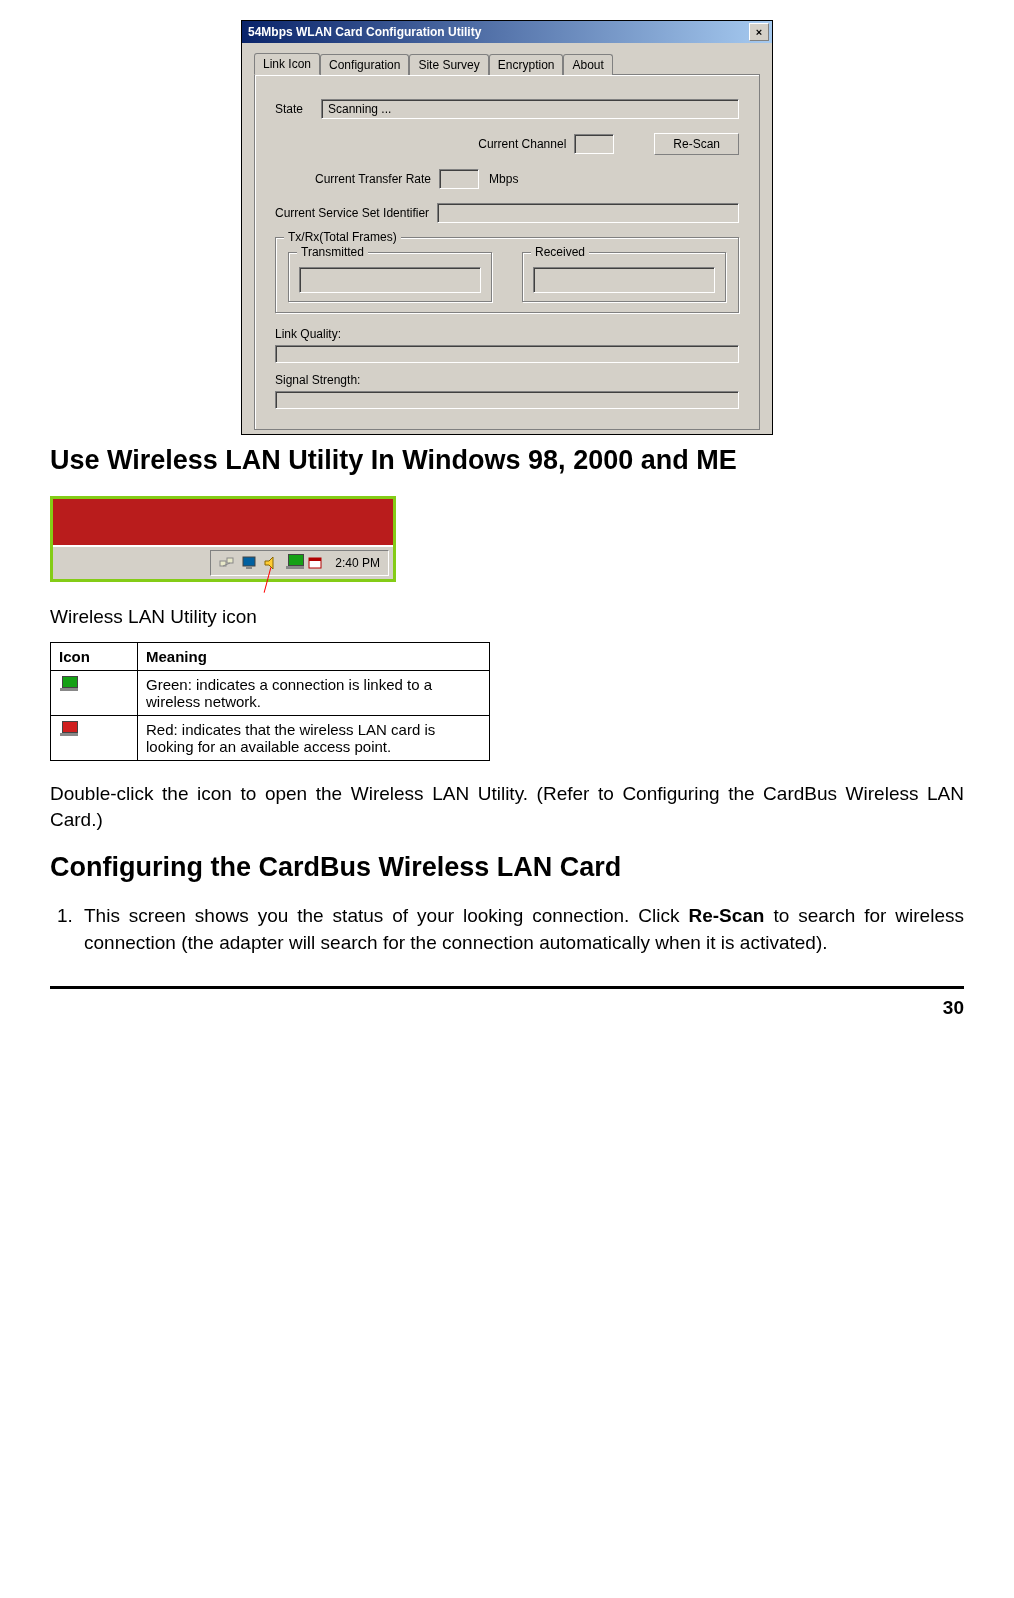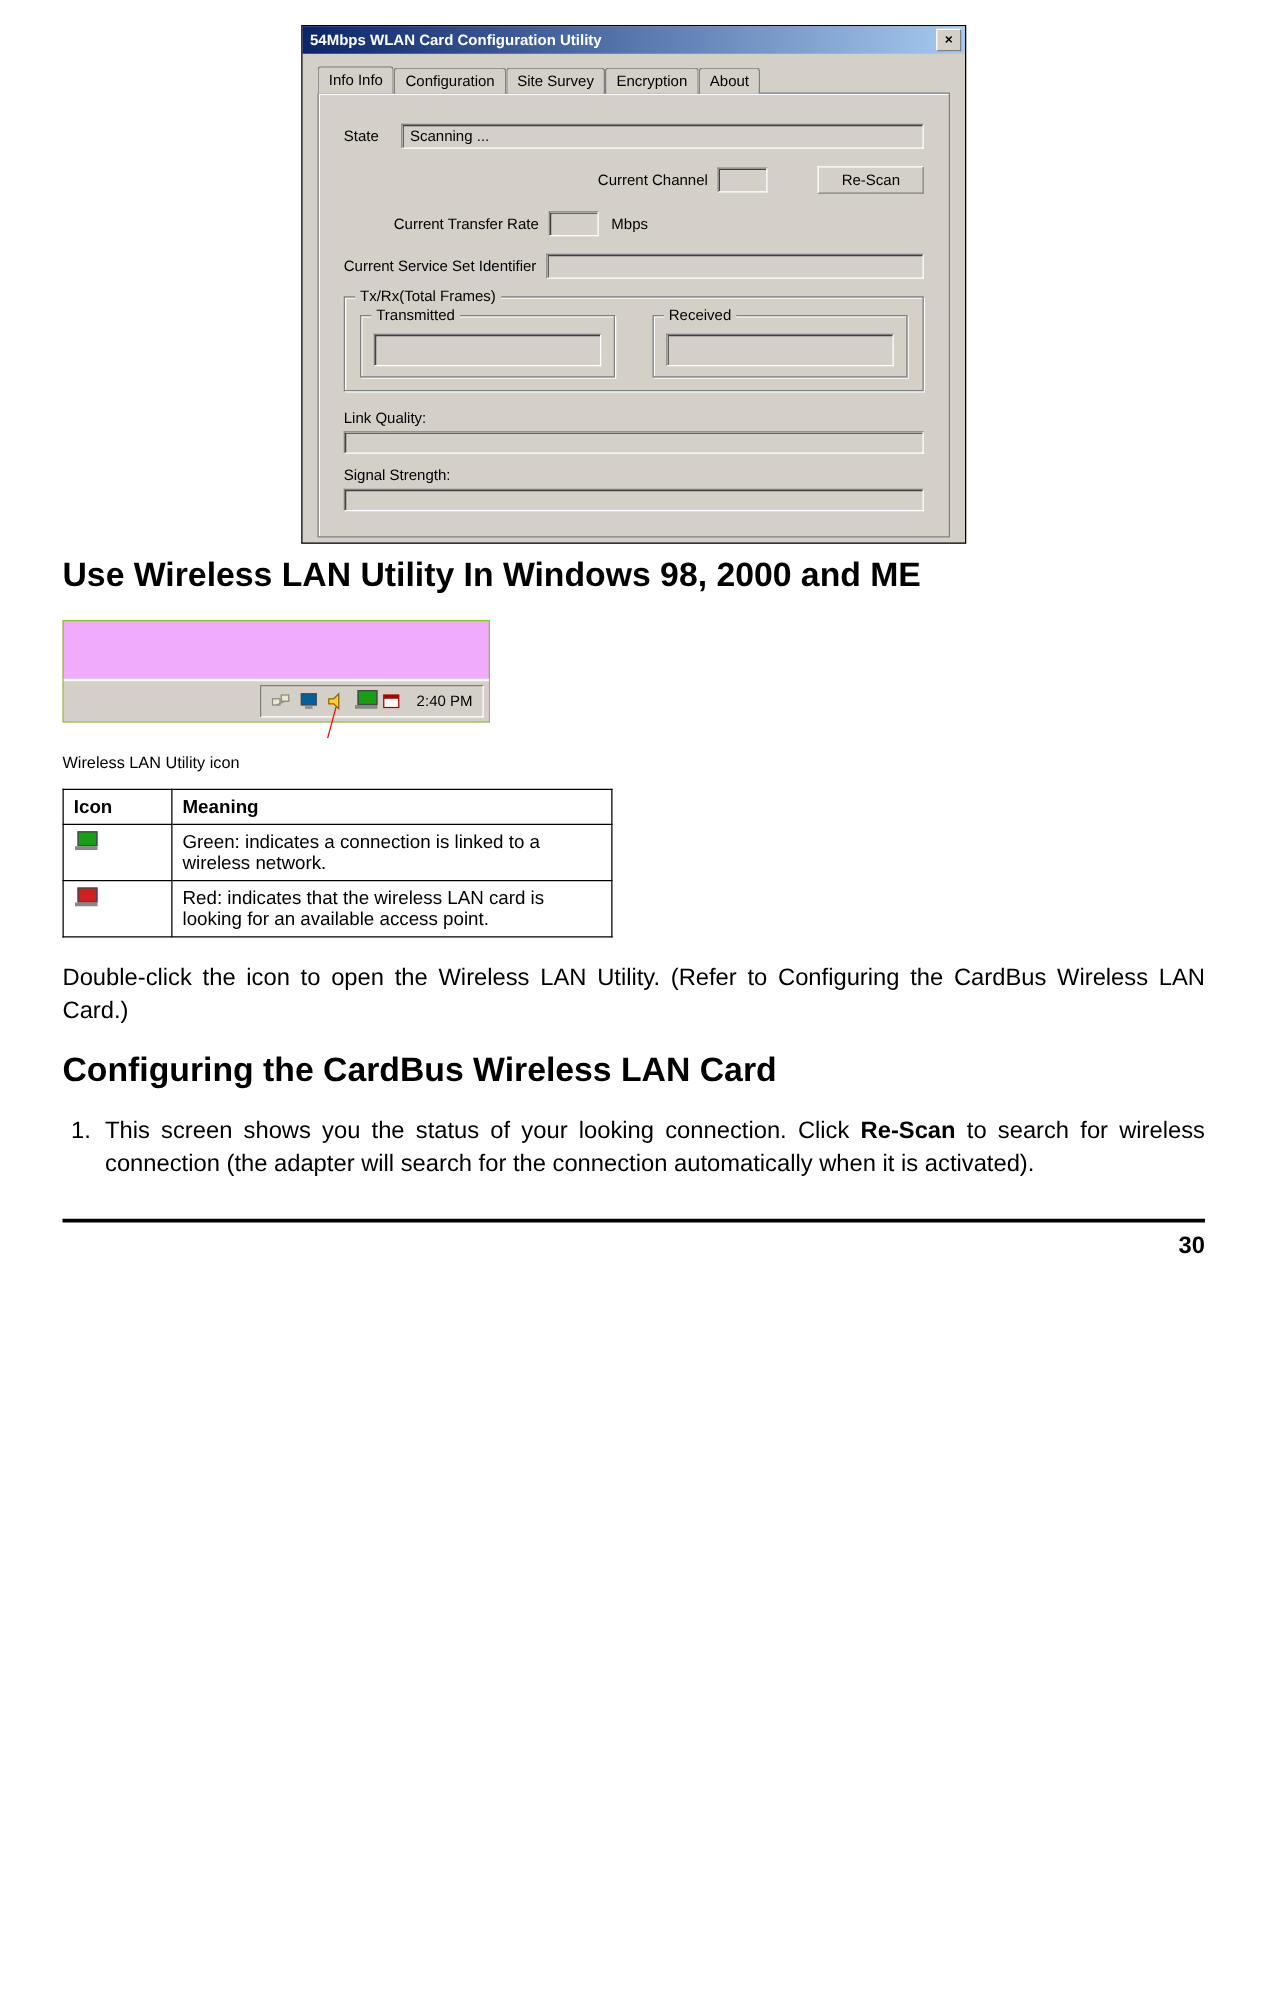--- a/index.html
+++ b/index.html
@@ -176,22 +176,22 @@
   h1.section {
     font-size: 27px;
     font-weight: bold;
     margin: 10px 0 20px 0;
   }
 
   
   .systray-wrap {
     width: 340px;
     height: 80px;
-    border: 1px solid #84cc16;
-    background: #f0abfc;
+    border: 3px solid #84cc16;
+    background: #b91c1c;
     position: relative;
     margin-bottom: 4px;
   }
   .taskbar {
     position: absolute;
     bottom: 0;
     left: 0;
     right: 0;
     height: 32px;
     background: #d4d0c8;
@@ -228,21 +228,21 @@
   .callout-line {
     position: absolute;
     width: 1px;
     height: 26px;
     background: red;
     left: 214px;
     bottom: -14px;
     transform: rotate(15deg);
   }
   .icon-caption {
-    font-size: 13px;
+    font-size: 19px;
     margin: 24px 0 14px 0;
   }
 
   
   table.icon-table {
     border-collapse: collapse;
     width: 440px;
     font-size: 15px;
     margin-bottom: 20px;
   }
@@ -308,21 +308,21 @@
 <div class="page">
 
 
   <div class="win-dialog">
     <div class="titlebar">
       <span class="titlebar-text">54Mbps WLAN Card Configuration Utility</span>
       <div class="titlebar-close">×</div>
     </div>
     <div class="dlg-body">
       <div class="tab-strip">
-        <div class="tab active">Info Info</div>
+        <div class="tab active">Link Icon</div>
         <div class="tab">Configuration</div>
         <div class="tab">Site Survey</div>
         <div class="tab">Encryption</div>
         <div class="tab">About</div>
       </div>
       <div class="tab-content">
 
         <div class="row">
           <span class="lbl" style="width:46px;">State</span>
           <div class="sunken" style="flex:1;">Scanning ...</div>

